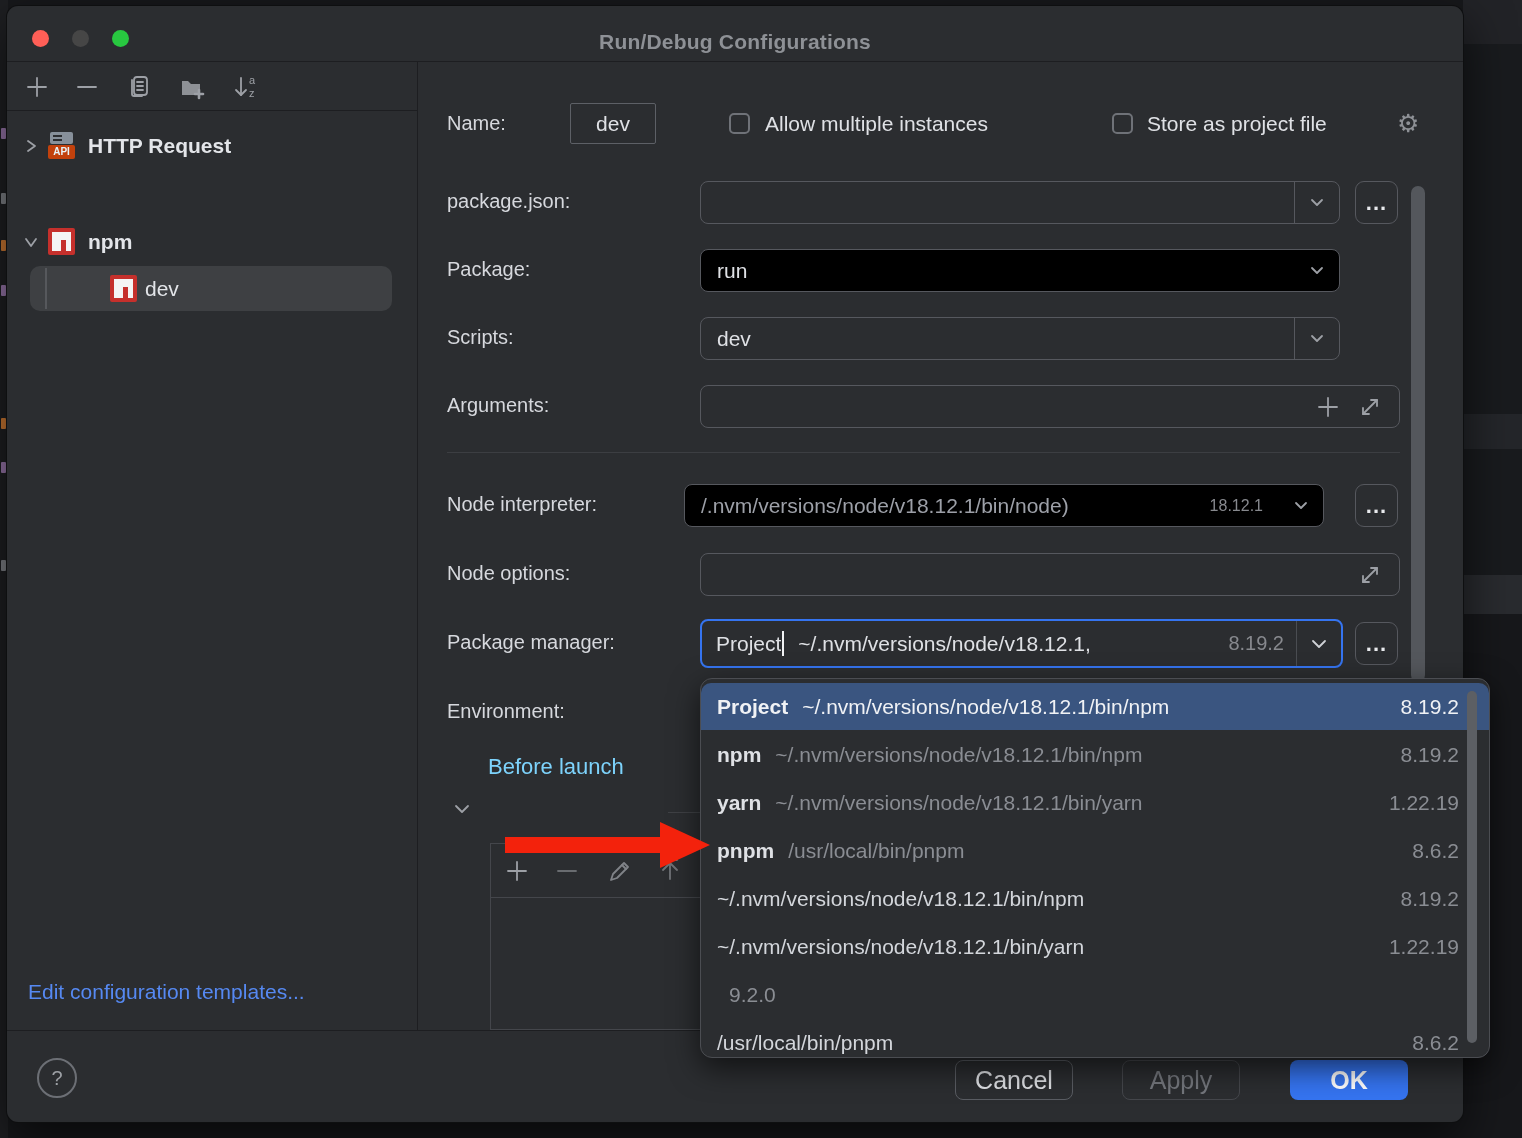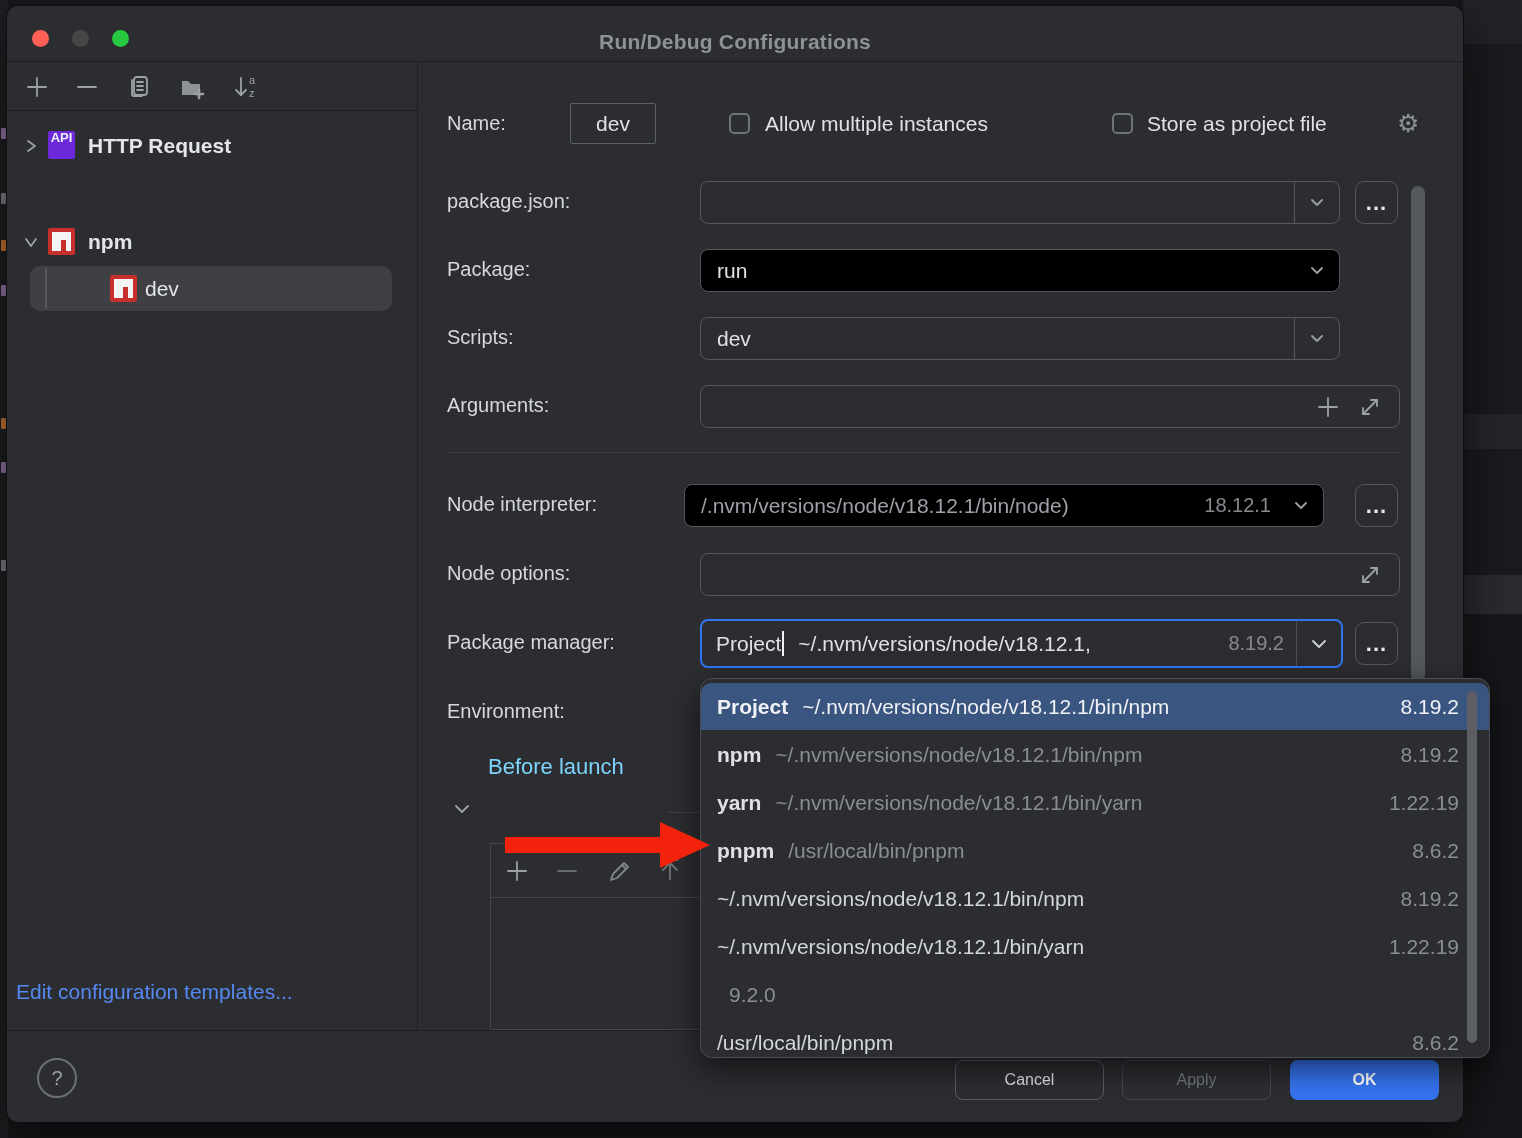--- a/index.html
+++ b/index.html
@@ -23,22 +23,22 @@
   .vline { background:#1d1e21; width:1px; }
   svg.lin { stroke:#9da0a6; stroke-width:1.8; fill:none; stroke-linecap:round; stroke-linejoin:round; }
 
   
   .trow { left:14px; width:398px; height:45px; display:flex; align-items:center; font-size:21px; font-weight:bold; color:#e3e5e9; }
   .tsel { left:30px; width:362px; height:45px; background:#3e4043; border-radius:10px; }
   .chev { width:34px; display:flex; justify-content:center; }
   .ic { width:27px; height:27px; margin-right:13px; position:relative; flex:none; }
   .ic-http .srv { position:absolute; left:2px; top:0; width:23px; height:12px; background:#87909a; border-radius:2px; }
   .ic-http .srv i { position:absolute; left:3px; width:9px; height:2px; background:#2b2d30; }
-  .ic-http .api { position:absolute; left:0; bottom:0; width:27px; height:28px; background:#6d28d9; border-radius:2px;
-                  color:#e8f4f8; font-size:13px; font-weight:bold; text-align:center; line-height:14px; font-style:normal; }
+  .ic-http .api { position:absolute; left:0; bottom:0; width:27px; height:14px; background:#c2410c; border-radius:2px;
+                  color:#e8f4f8; font-size:10px; font-weight:bold; text-align:center; line-height:14px; font-style:normal; }
   .ic-js { border:2px solid #d4a43f; border-radius:4px; color:#d4a43f; font-size:13px; font-weight:bold; text-align:center; line-height:24px; }
   .ic-ts { border:2px solid #3592d4; border-radius:4px; color:#4aa3e4; font-size:13px; font-weight:bold; text-align:center; line-height:24px; }
   .ic-npm { background:#c5302c; border-radius:2px; }
   .ic-npm .w { position:absolute; left:4px; top:4px; right:4px; bottom:4px; background:#f4f4f4; }
   .ic-npm .r { position:absolute; right:9px; top:12px; width:5px; height:11px; background:#c5302c; }
   .guide { width:2px; background:#56585c; }
 
   
   .flabel { font-size:20px; color:#d6d8dd; }
   .combo { background:transparent; border:1px solid #56585e; border-radius:8px; height:43px; display:flex; align-items:center; }
@@ -68,22 +68,22 @@
            border-radius:12px; box-shadow:0 10px 30px rgba(0,0,0,.6); z-index:50; overflow:hidden; }
   .prow { position:absolute; left:0; width:100%; height:47px; display:flex; align-items:center; padding:0 30px 0 16px; font-size:21px; }
   .prow .nm { font-weight:bold; color:#dfe1e5; margin-right:14px; white-space:nowrap; }
   .prow .pth { color:#8a8d93; flex:1; white-space:nowrap; overflow:hidden; }
   .prow .ver { color:#8a8d93; margin-left:12px; }
   .prow.sel { background:#3a5580; border-radius:10px 10px 0 0; }
   .prow.sel .nm, .prow.sel .pth, .prow.sel .ver { color:#f0f2f5; }
   .prow.pathonly .pth { color:#d3d6db; }
 
   
-  .fbtn { height:40px; width:149px; border-radius:8px; border:1px solid #5a5d63; background:transparent;
-          color:#dfe1e5; font-size:16px; font-family:inherit; }
+  .fbtn { height:40px; width:118px; border-radius:8px; border:1px solid #5a5d63; background:transparent;
+          color:#dfe1e5; font-size:25px; font-family:inherit; }
   .fbtn.disabled { border-color:#45474c; color:#74777d; }
   .fbtn.primary { background:#3574f0; border:none; color:#fff; font-weight:bold; }
   .link { color:#5689f2; font-size:21px; }
   .helpc { width:40px; height:40px; border:2px solid #6c6f75; border-radius:50%; color:#9da0a5;
            font-size:20px; text-align:center; line-height:36px; }
 
   
   .arr-shaft { left:505px; top:837px; width:160px; height:16px; background:#f3220c; z-index:60; }
   .arr-head  { left:660px; top:822px; width:0; height:0; border-left:50px solid #f3220c;
                border-top:23px solid transparent; border-bottom:23px solid transparent; z-index:60; }
@@ -241,21 +241,21 @@
         <polyline points="12,4 18,4 18,10"></polyline>
         <polyline points="10,18 4,18 4,12"></polyline>
       </svg>
   </div>
 
   <div class="abs" style="left:447px;top:452px;width:953px;height:1px;background:#3c3e42"></div>
 
   <div class="abs flabel" style="left:447px;top:493px">Node interpreter:</div>
   <div class="abs combo fill" style="left:684px;top:484px;width:640px">
     <span class="val grayval" style="color:#9da0a8">/.nvm/versions/node/v18.12.1/bin/node)</span>
-    <span class="grayval" style="font-size:20px;margin-right:8px">18.12.1</span>
+    <span class="grayval" style="font-size:16px;margin-right:16px">18.12.1</span>
     <span class="chz">
         <svg class="lin" width="14" height="9">
           <polyline points="2,2 7,7 12,2"></polyline>
         </svg>
       </span>
   </div>
   <button class="abs morebtn" style="left:1355px;top:484px">...</button>
 
   <div class="abs flabel" style="left:447px;top:562px">Node options:</div>
   <div class="abs inputbox" style="left:700px;top:553px;width:700px">
@@ -345,20 +345,20 @@
     <div class="prow pathonly" style="top:340px">
       <span class="pth">/usr/local/bin/pnpm</span>
       <span class="ver">8.6.2</span>
     </div>
     <div class="abs sbar" style="left:766px;top:12px;width:10px;height:352px;background:#5c5f64"></div>
   </div>
 
   <div class="abs arr-shaft"></div>
   <div class="abs arr-head"></div>
 
-  <div class="abs link" style="left:16px;top:980px">Edit configuration templates...</div>
+  <div class="abs link" style="left:28px;top:980px">Edit configuration templates...</div>
   <div class="abs hline" style="left:7px;top:1030px;width:1456px"></div>
   <div class="abs helpc" style="left:37px;top:1058px">?</div>
   <button class="abs fbtn" style="left:955px;top:1060px">Cancel</button>
   <button class="abs fbtn disabled" style="left:1122px;top:1060px">Apply</button>
   <button class="abs fbtn primary" style="left:1290px;top:1060px">OK</button>
 
 </div>
 
 </body></html>

